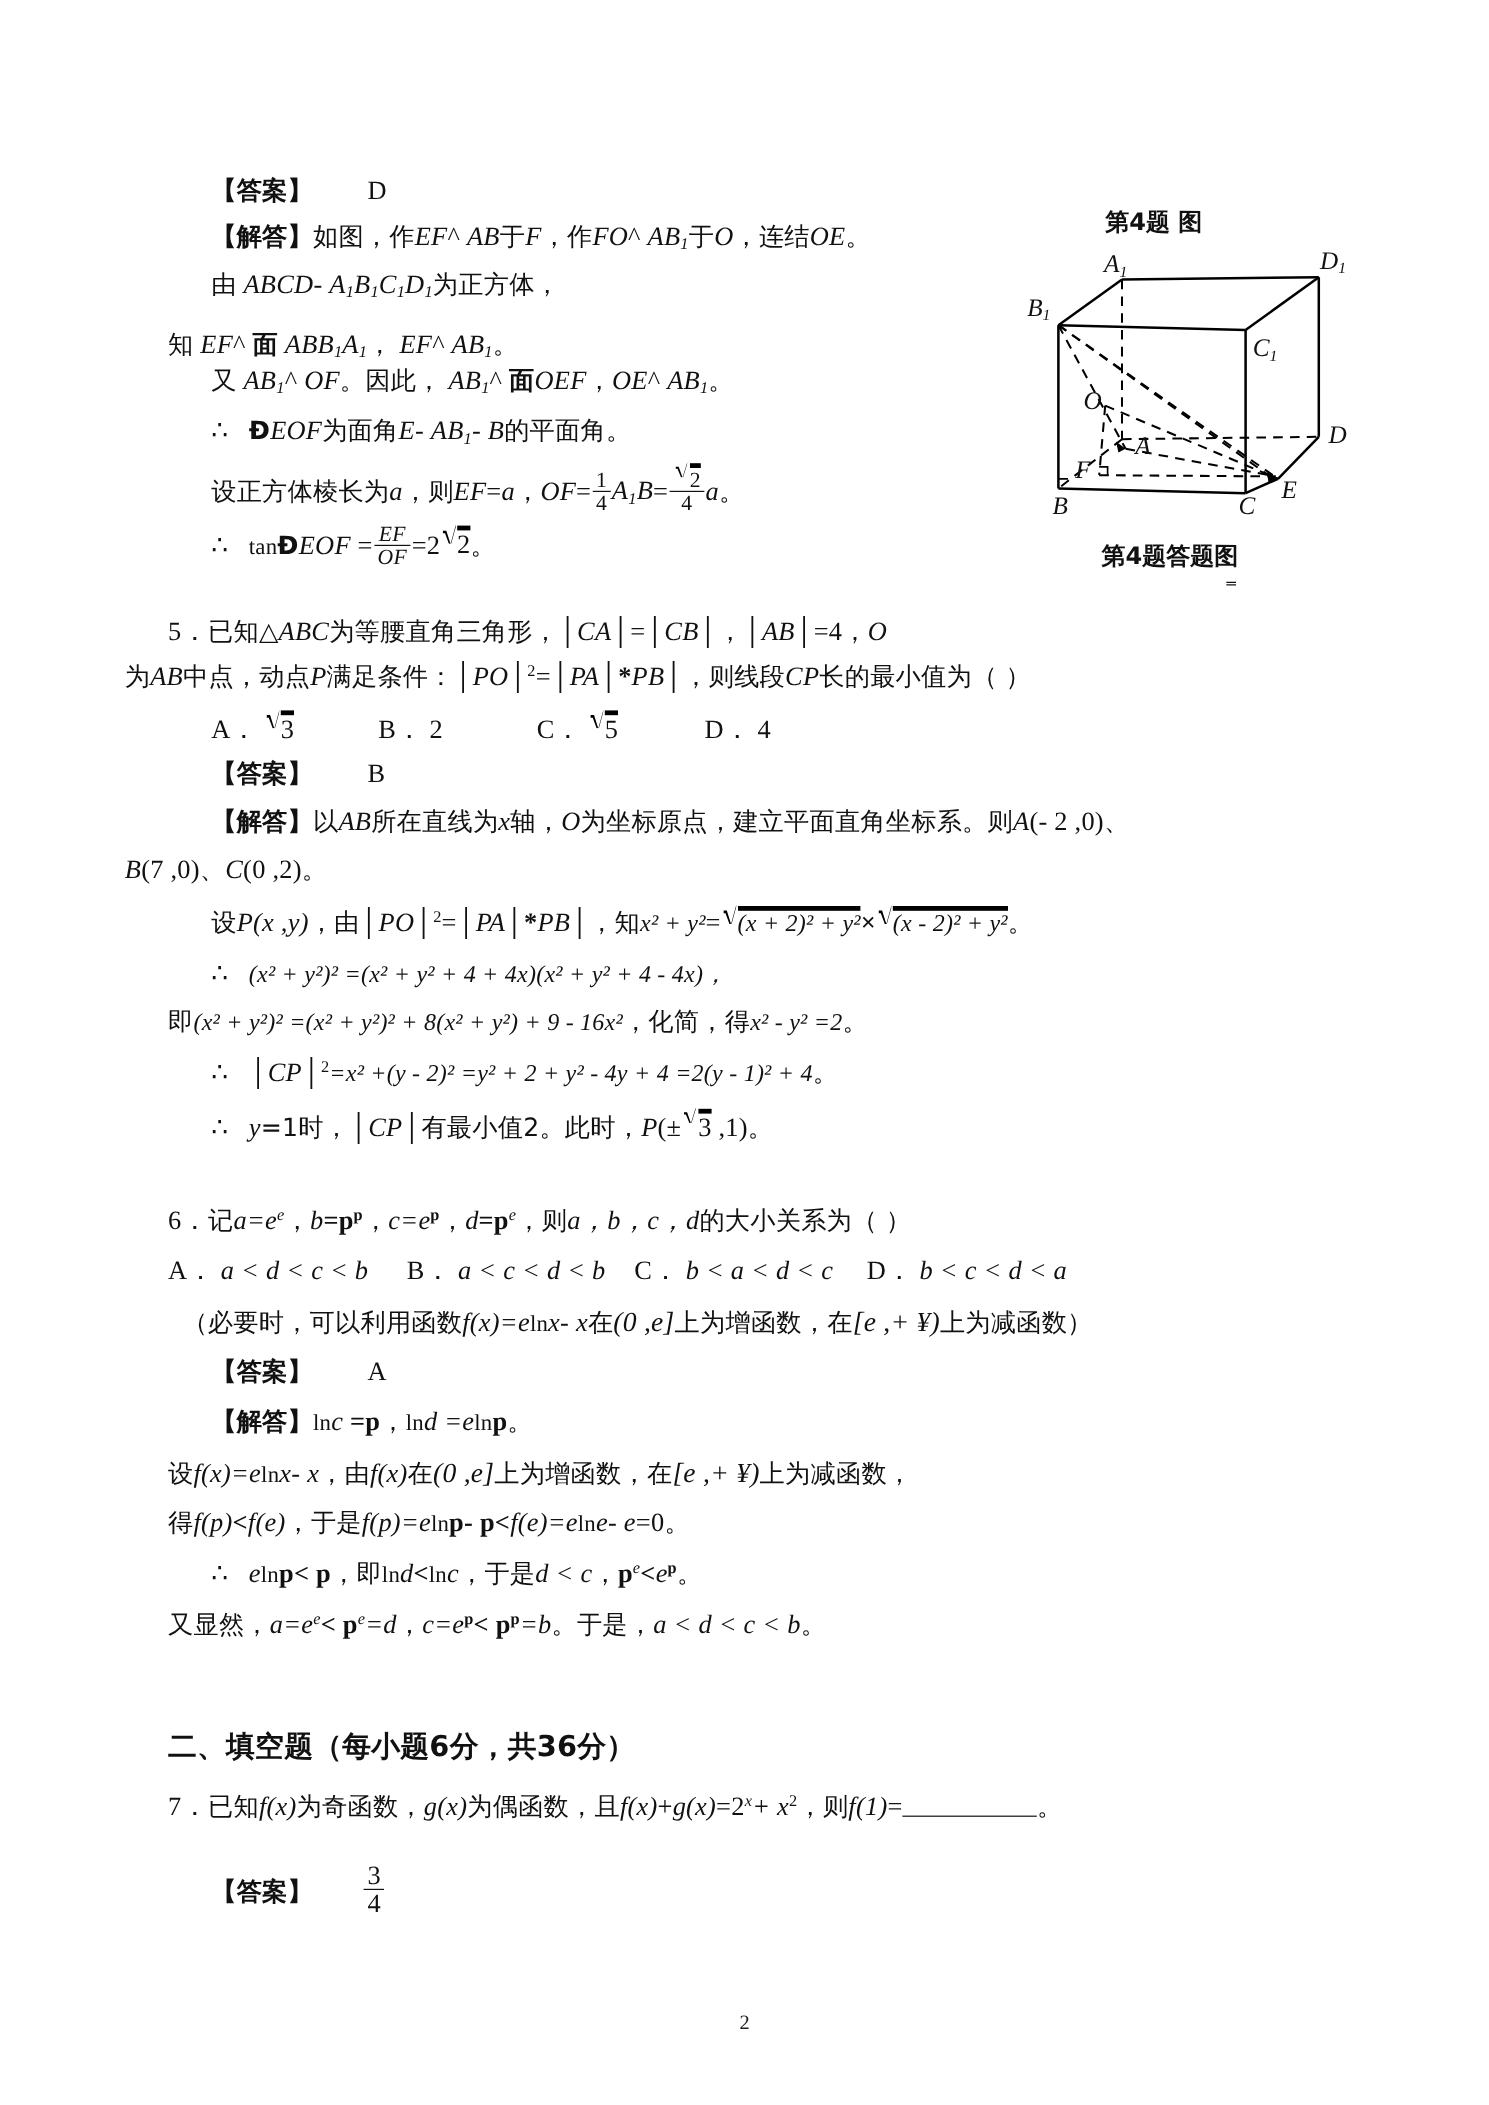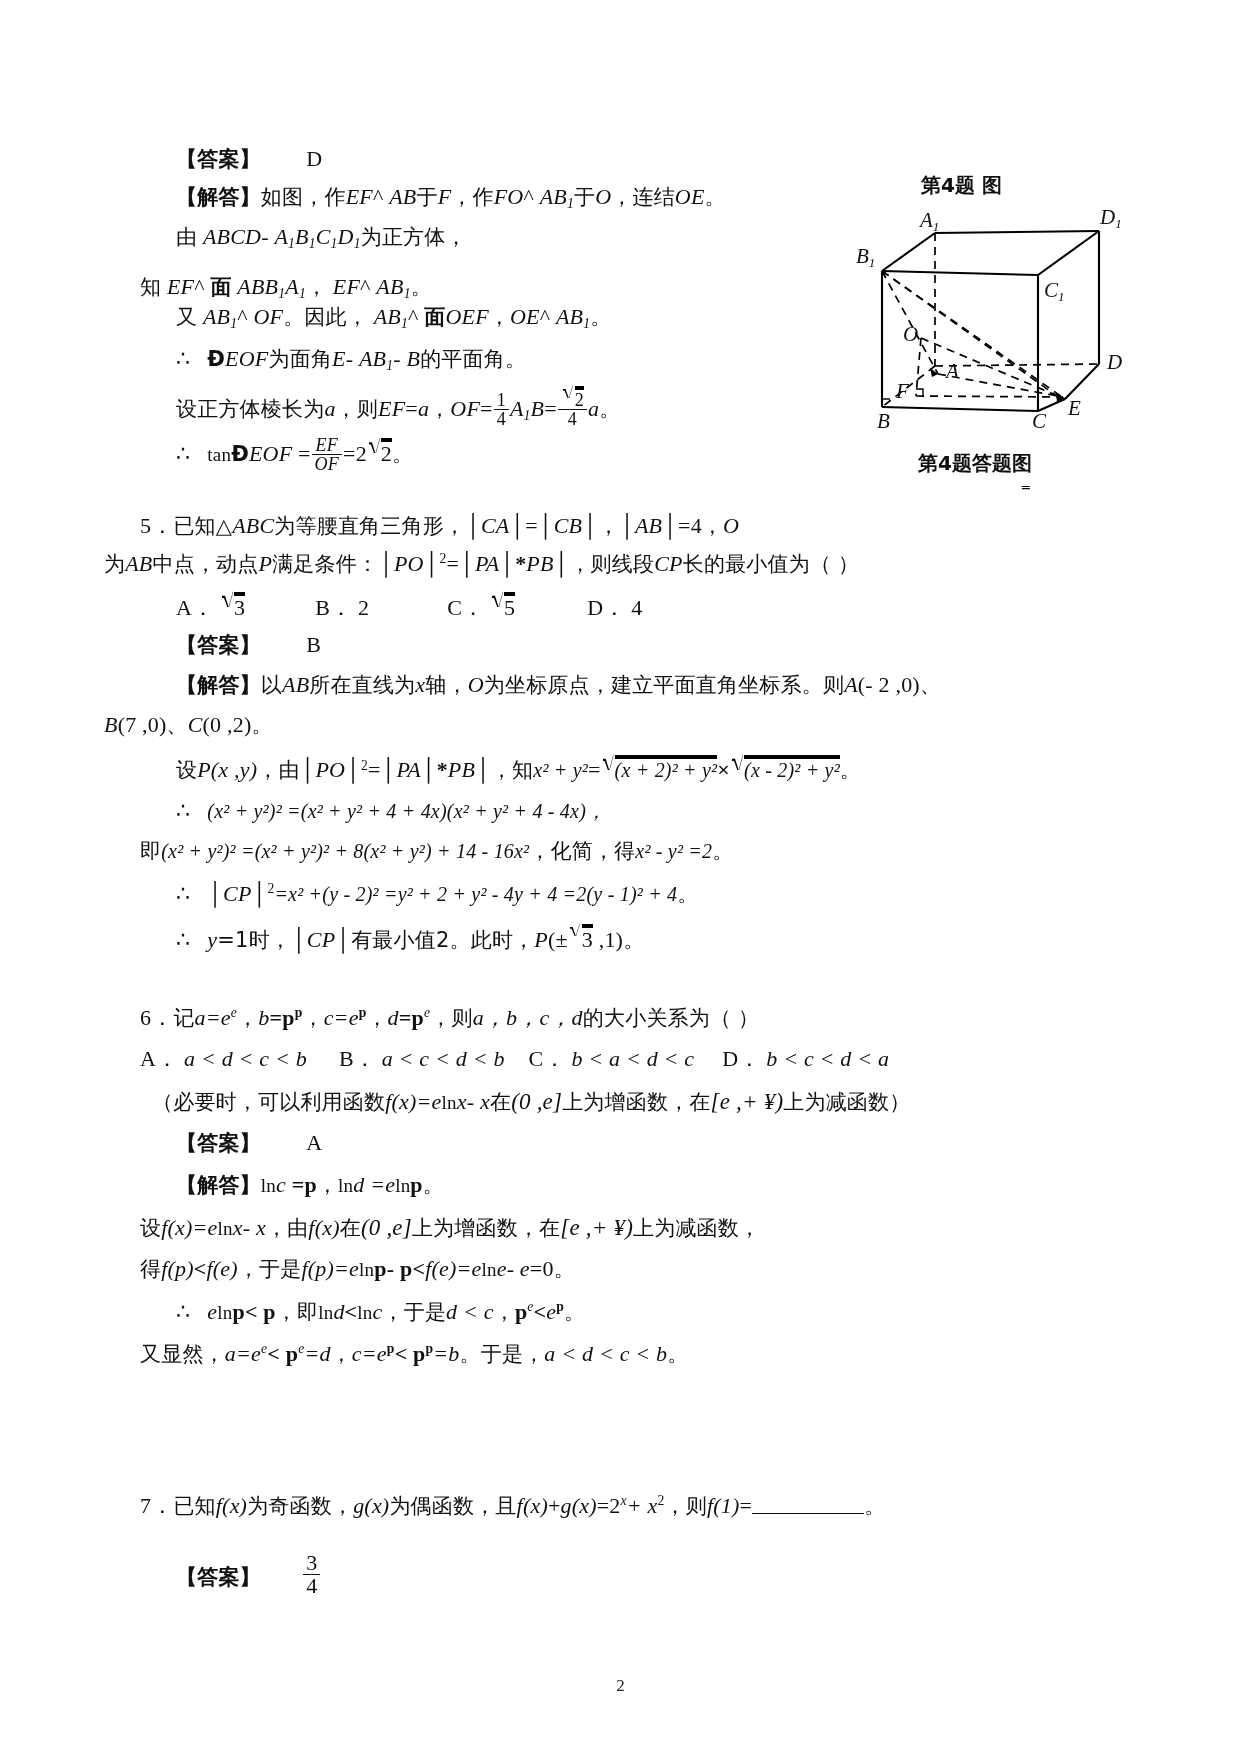--- a/index.html
+++ b/index.html
@@ -267,21 +267,21 @@
 
   <div class="ln" style="left:176px; top:755px;">
     <span class="cjk">设</span><i>P</i><span class="it">(x ,y)</span><span class="cjk">，由</span>│<i>PO</i>│<sup>2</sup><span>=</span>│<i>PA</i>│<span style="font-weight:bold;">*</span><i>PB</i>│<span class="cjk">，知</span><span class="it" style="font-size:20px;">x² + y²</span><span>=</span><span class="rad"><span class="bar it" style="font-size:20px;">(x + 2)² + y²</span></span><span style="font-weight:bold;">×</span><span class="rad"><span class="bar it" style="font-size:20px;">(x - 2)² + y²</span></span><span class="cjk">。</span>
   </div>
 
   <div class="ln" style="left:176px; top:800px;">
     <span>∴</span>&nbsp;&nbsp;&nbsp;<span class="it" style="font-size:20px;">(x² + y²)² =(x² + y² + 4 + 4x)(x² + y² + 4 - 4x)，</span>
   </div>
 
   <div class="ln" style="left:140px; top:840px;">
-    <span class="cjk">即</span><span class="it" style="font-size:20px;">(x² + y²)² =(x² + y²)² + 8(x² + y²) + 14 - 16x²</span><span class="cjk">，化简，得</span><span class="it" style="font-size:20px;">x² - y² =2</span><span class="cjk">。</span>
+    <span class="cjk">即</span><span class="it" style="font-size:20px;">(x² + y²)² =(x² + y²)² + 8(x² + y²) + 9 - 16x²</span><span class="cjk">，化简，得</span><span class="it" style="font-size:20px;">x² - y² =2</span><span class="cjk">。</span>
   </div>
 
   <div class="ln" style="left:176px; top:882px;">
     <span>∴</span>&nbsp;&nbsp;&nbsp;│<i>CP</i>│<sup>2</sup><span class="it" style="font-size:20px;">=x² +(y - 2)² =y² + 2 + y² - 4y + 4 =2(y - 1)² + 4</span><span class="cjk">。</span>
   </div>
 
   <div class="ln" style="left:176px; top:924px;">
     <span>∴</span>&nbsp;&nbsp;&nbsp;<i>y</i><span class="cjk">=1时，</span>│<i>CP</i>│<span class="cjk">有最小值2。此时，</span><i>P</i><span>(±</span><span class="rad radsm"><span class="bar">3</span></span><span> ,1)</span><span class="cjk">。</span>
   </div>
 
@@ -316,20 +316,21 @@
   </div>
 
   <div class="ln" style="left:176px; top:1300px;">
     <span>∴</span>&nbsp;&nbsp;&nbsp;<i>e</i><span style="font-size:19px;">ln</span><span style="font-weight:bold;">p</span><span style="font-weight:bold;">&lt; p</span><span class="cjk">，即</span><span style="font-size:19px;">ln</span><i>d</i><span style="font-weight:bold;">&lt;</span><span style="font-size:19px;">ln</span><i>c</i><span class="cjk">，于是</span><span class="it">d &lt; c</span><span class="cjk">，</span><span style="font-weight:bold;">p</span><sup class="it">e</sup><span style="font-weight:bold;">&lt;</span><i>e</i><sup style="font-weight:bold;">p</sup><span class="cjk">。</span>
   </div>
 
   <div class="ln" style="left:140px; top:1342px;">
     <span class="cjk">又显然，</span><i>a</i><span class="it">=e</span><sup class="it">e</sup><span style="font-weight:bold;">&lt; p</span><sup class="it">e</sup><span class="it">=d</span><span class="cjk">，</span><i>c</i><span class="it">=e</span><sup style="font-weight:bold;">p</sup><span style="font-weight:bold;">&lt; p</span><sup style="font-weight:bold;">p</sup><span class="it">=b</span><span class="cjk">。于是，</span><span class="it">a &lt; d &lt; c &lt; b</span><span class="cjk">。</span>
   </div>
 
+  <div class="ln bold-cjk" style="left:140px; top:1443px; font-size:24px;">二、填空题（每小题6分，共36分）</div>
 
   <div class="ln" style="left:140px; top:1494px;">
     <span>7．</span><span class="cjk">已知</span><span class="it">f(x)</span><span class="cjk">为奇函数，</span><span class="it">g(x)</span><span class="cjk">为偶函数，且</span><span class="it">f(x)</span><span>+</span><span class="it">g(x)</span><span>=2</span><sup class="it">x</sup><span class="it">+ x</span><sup>2</sup><span class="cjk">，则</span><span class="it">f(1)</span><span>=</span><span class="blank-line"></span><span class="cjk">。</span>
   </div>
 
   <div class="ln" style="left:176px; top:1552px;">
     <span class="bold-cjk" style="font-size:21px;">【答案】</span>
     <span style="display:inline-block;width:30px;"></span>
     <span class="frac" style="font-size:1em; vertical-align:-0.45em;"><span class="num">3</span><span class="den">4</span></span>
   </div>

